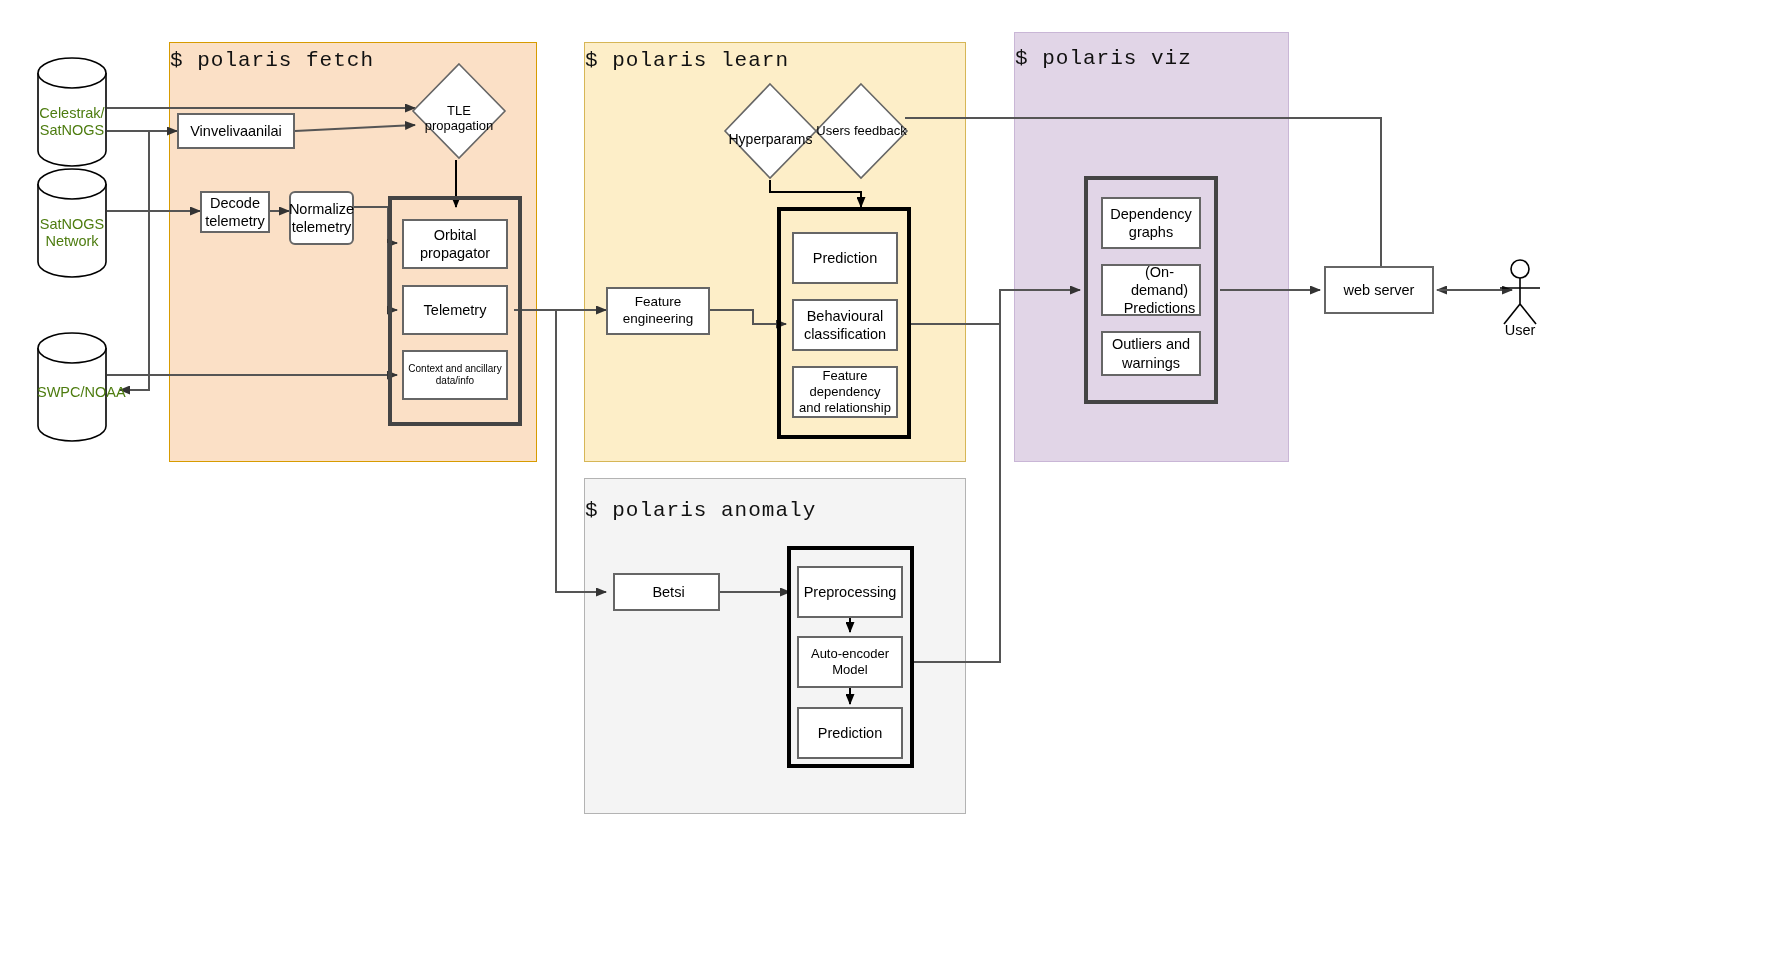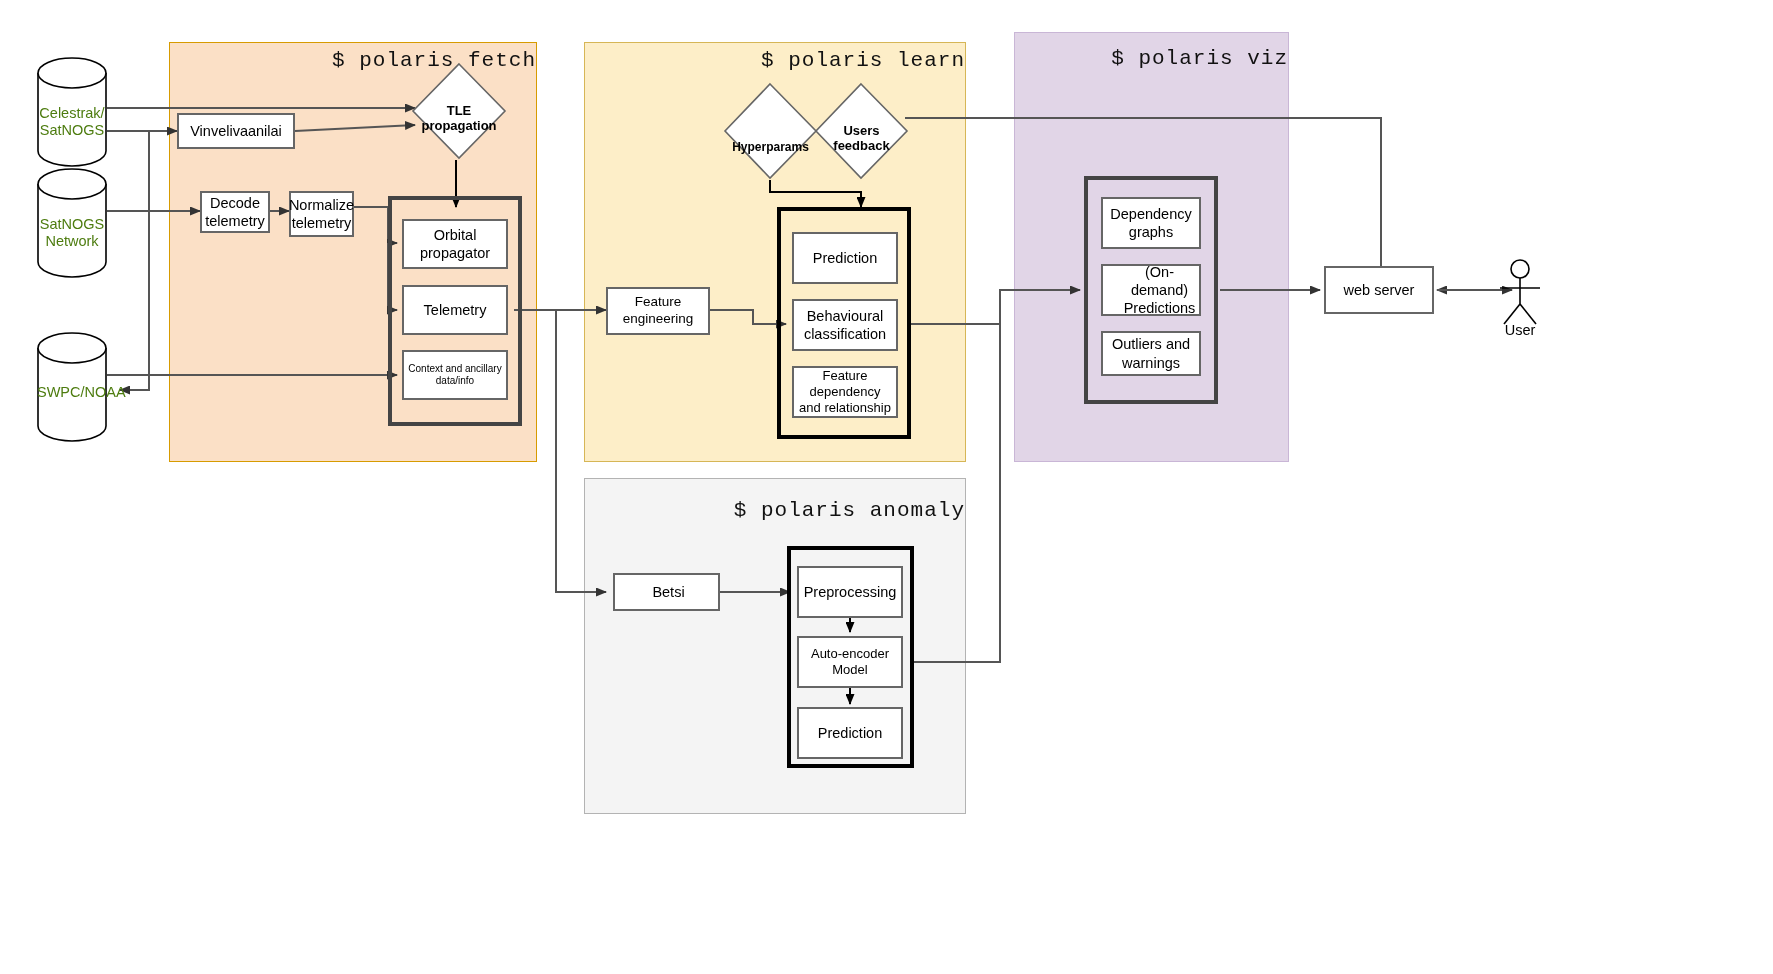--- a/index.html
+++ b/index.html
@@ -2,34 +2,34 @@
 <html><head>
 <meta charset="utf-8">
 <style>
   html,body{margin:0;padding:0;background:#ffffff;}
   body{width:1773px;height:974px;position:relative;
        font-family:"Liberation Sans",sans-serif;overflow:hidden;}
   #stage{position:absolute;left:0;top:0;width:1773px;height:974px;}
   svg.wires{position:absolute;left:0;top:0;width:1773px;height:974px;pointer-events:none;}
 
   .panel{position:absolute;box-sizing:border-box;border:1px solid #d6b656;}
-  .panel-title{position:absolute;left:0;right:0;text-align:right;
+  .panel-title{position:absolute;left:0;right:0;text-align:left;
       font-family:"Liberation Mono",monospace;font-size:21px;color:#111;letter-spacing:1px;}
 
   .node{position:absolute;box-sizing:border-box;background:#ffffff;
         border:2px solid #666666;display:flex;align-items:center;justify-content:center;
         text-align:center;font-size:14.5px;color:#000;line-height:1.25;padding:2px 4px;}
   .group{position:absolute;box-sizing:border-box;background:transparent;border:4px solid #444444;}
   .group.black{border-color:#000000;}
 
   .db{position:absolute;}
   .db .lbl{position:absolute;left:0;right:0;text-align:center;font-size:14.5px;color:#4d7c0f;line-height:1.2;}
 
   .diamond{position:absolute;}
-  .diamond .dlbl{position:absolute;left:0;right:0;text-align:center;font-size:14.5px;color:#000;font-weight:bold;}
+  .diamond .dlbl{position:absolute;left:0;right:0;text-align:center;font-size:14.5px;color:#000;}
 
   .actor{position:absolute;}
   .actor .alabel{position:absolute;left:0;right:0;text-align:center;font-size:14.5px;color:#000;}
 </style>
 </head>
 <body>
 
 <div id="stage">
 
   <div class="panel" style="left:169px;top:42px;width:368px;height:420px;background:#fbe0c6;border-color:#d79b00;">
@@ -136,34 +136,34 @@
 
   <div class="diamond" style="left:411px;top:62px;width:96px;height:98px;">
     <svg width="96" height="98" viewBox="0 0 96 98">
       <polygon points="48,2 94,49 48,96 2,49" fill="#fff" stroke="#666" stroke-width="1.6"></polygon>
     </svg>
     <div class="dlbl" style="top:41px;font-size:13px;">TLE propagation</div>
   </div>
 
   <div class="node" style="left:200px;top:191px;width:70px;height:42px;white-space:pre-line;">Decode
 telemetry</div>
-  <div class="node" style="left:289px;top:191px;width:65px;height:46px;white-space:pre-line;">Normalize
+  <div class="node" style="left:289px;top:191px;width:65px;height:54px;white-space:pre-line;border-radius:6px;">Normalize
 telemetry</div>
 
   <div class="group" style="left:388px;top:196px;width:134px;height:230px;"></div>
   <div class="node" style="left:402px;top:219px;width:106px;height:50px;">Orbital propagator</div>
   <div class="node" style="left:402px;top:285px;width:106px;height:50px;">Telemetry</div>
   <div class="node" style="left:402px;top:350px;width:106px;height:50px;white-space:pre-line;font-size:10px;">Context and ancillary
 data/info</div>
 
   <div class="diamond" style="left:723px;top:82px;width:95px;height:98px;">
     <svg width="95" height="98" viewBox="0 0 95 98">
       <polygon points="47,2 93,49 47,96 2,49" fill="#fff" stroke="#666" stroke-width="1.6"></polygon>
     </svg>
-    <div class="dlbl" style="top:58px;font-size:12px;">Hyperparams</div>
+    <div class="dlbl" style="top:49px;font-size:14px;">Hyperparams</div>
   </div>
 
   <div class="diamond" style="left:814px;top:82px;width:95px;height:98px;">
     <svg width="95" height="98" viewBox="0 0 95 98">
       <polygon points="47,2 93,49 47,96 2,49" fill="#fff" stroke="#666" stroke-width="1.6"></polygon>
     </svg>
     <div class="dlbl" style="top:41px;font-size:13px;">Users feedback</div>
   </div>
 
   <div class="node" style="left:606px;top:287px;width:104px;height:48px;font-size:13.5px;">Feature engineering</div>

